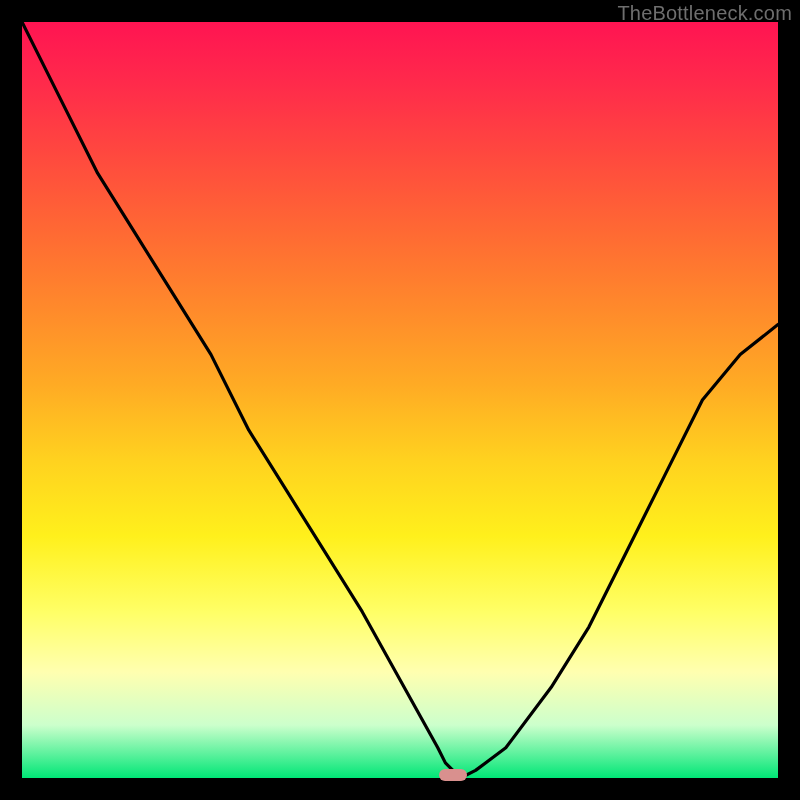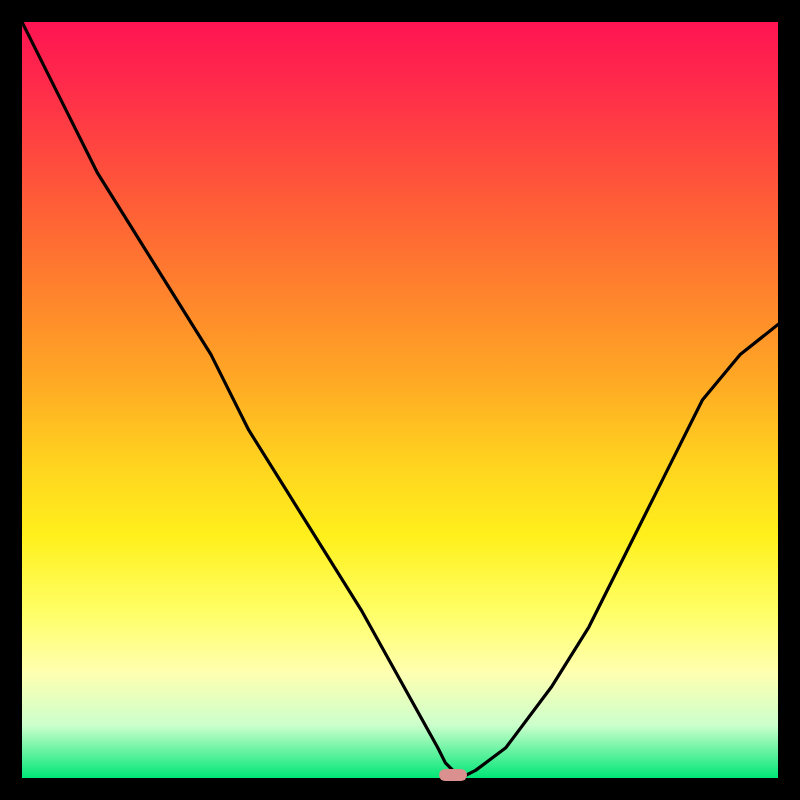--- a/index.html
+++ b/index.html
@@ -72,13 +72,14 @@
 </head>
 <body>
 
 <div class="frame">
   <div class="plot-area">
     <svg class="curve-svg" viewBox="0 0 756 756" preserveAspectRatio="none">
       <path id="curve-path" class="curve-path" d="M0.0 0.0 L37.8 75.6 L75.6 151.2 L113.4 211.7 L151.2 272.2 L189.0 332.6 L226.8 408.2 L264.6 468.7 L302.4 529.2 L340.2 589.7 L378.0 657.7 L415.8 725.8 L423.4 740.9 L438.5 756.0 L453.6 748.4 L483.8 725.8 L529.2 665.3 L567.0 604.8 L604.8 529.2 L642.6 453.6 L680.4 378.0 L718.2 332.6 L756.0 302.4"></path>
     </svg>
     <div id="marker" class="marker" style="left: 416.556px; top: 746.574px; width: 28.728px; height: 12.852px;"></div>
   </div>
+  <div class="watermark">TheBottleneck.com</div>
 </div>
 
 </body></html>

